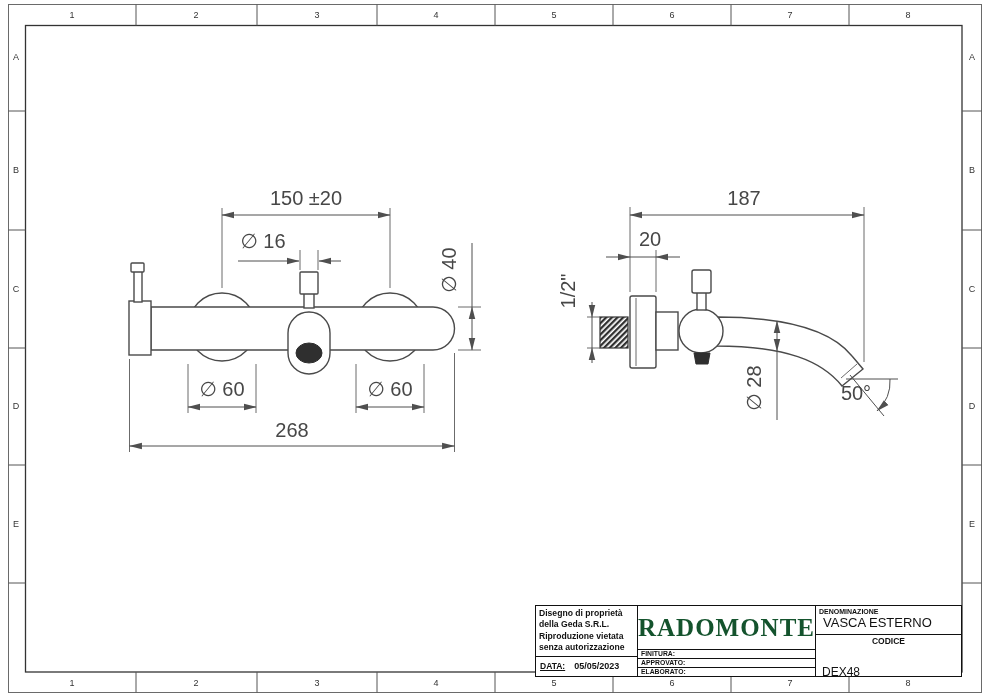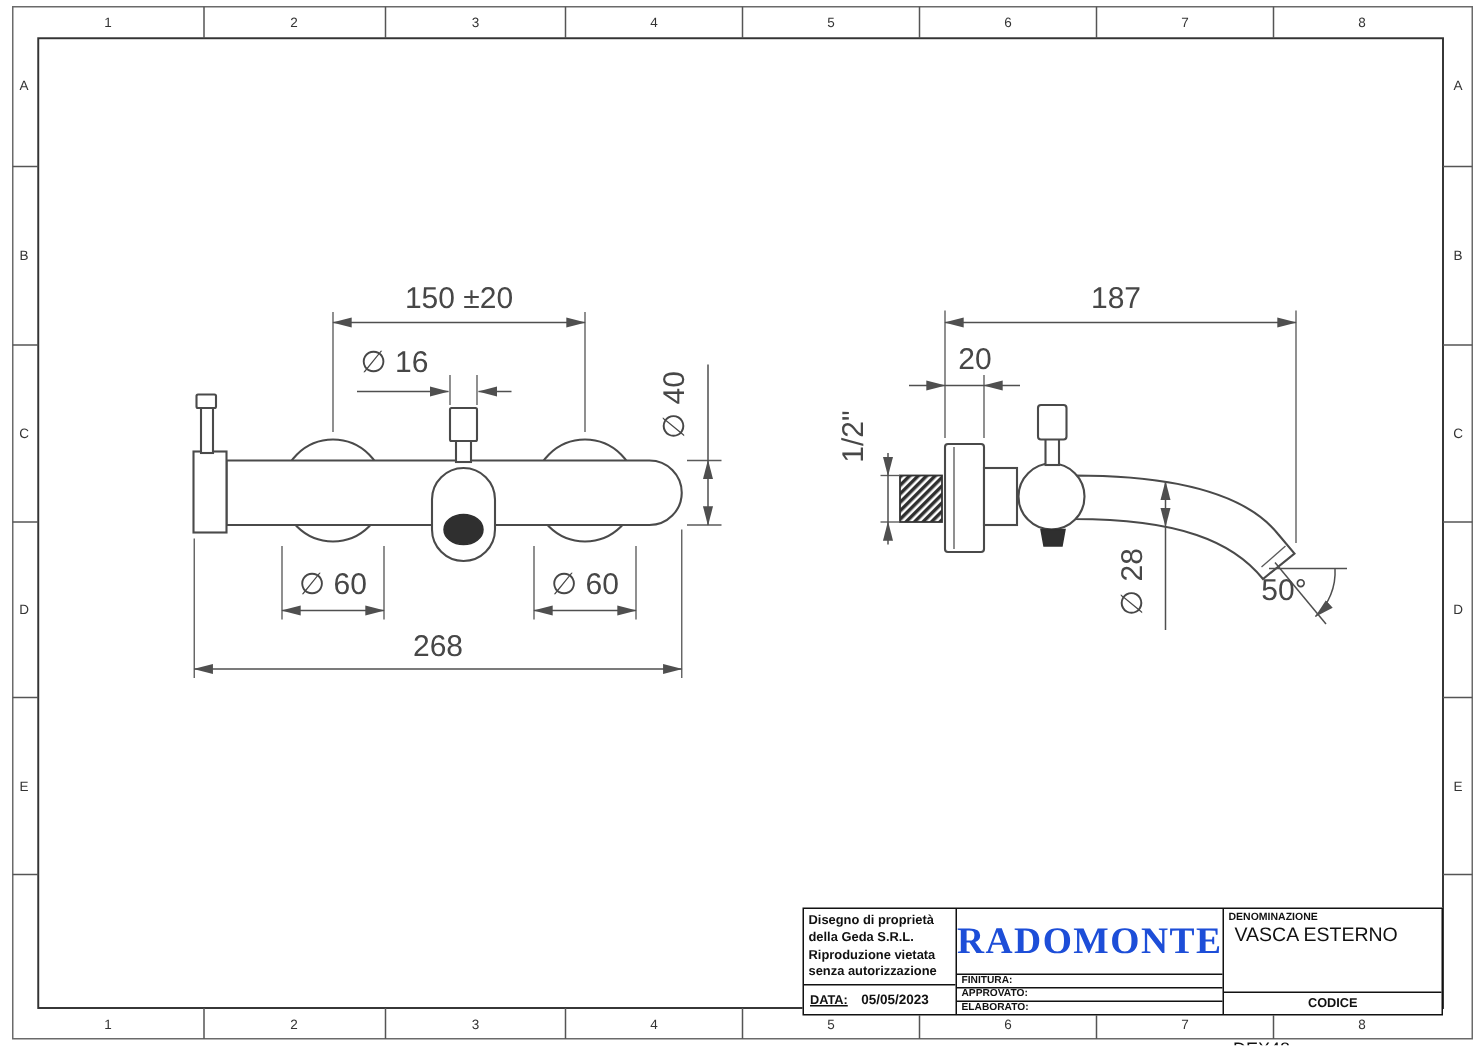--- a/index.html
+++ b/index.html
@@ -17,27 +17,27 @@
   .fr-outer{stroke:#6a6a6a;stroke-width:1;fill:none;}
   .fr-inner{stroke:#333;stroke-width:1.3;fill:none;}
   .tick{stroke:#555;stroke-width:1;}
 
   
   .titleblock{position:absolute;left:535px;top:605px;width:427px;height:72px;border:1.5px solid #111;
     display:flex;box-sizing:border-box;background:#fff;color:#111;}
   .tb-col{display:flex;flex-direction:column;box-sizing:border-box;}
   .col-notice{width:102px;border-right:1.2px solid #111;}
   .col-logo{width:178px;border-right:1.2px solid #111;}
-  .col-right{flex:1;gap:27px;}
+  .col-right{flex:1;}
   .notice{flex:1;font-weight:bold;font-size:8.6px;line-height:11.4px;padding:2px 3px;}
   .data-row{height:20px;border-top:1px solid #111;display:flex;align-items:center;gap:9px;padding:0 4px;}
   .data-row .lbl{font-weight:bold;font-size:8.5px;text-decoration:underline;}
   .data-row .val{font-size:9px;font-weight:bold;}
   .logo{flex:1;display:flex;align-items:center;justify-content:center;
-    font-family:"Liberation Serif",serif;font-weight:bold;font-size:25px;letter-spacing:1px;color:#1d4ed8;}
+    font-family:"Liberation Serif",serif;font-weight:bold;font-size:25px;letter-spacing:1px;color:#14532d;}
   .mini-row{height:8px;border-top:1px solid #111;font-size:6.8px;font-weight:bold;line-height:8px;padding-left:3px;}
   .denom{height:44px;padding:2px 3px;display:flex;flex-direction:column;justify-content:space-between;box-sizing:border-box;}
   .small-lbl{font-size:7px;font-weight:bold;}
   .denom-val{font-size:13px;padding-left:4px;padding-bottom:2px;}
   .codice{border-top:1px solid #111;flex:1;padding:1px 3px;box-sizing:border-box;}
   .code-lbl{font-size:8.5px;font-weight:bold;text-align:center;}
   .code-val{font-size:12px;padding-left:3px;margin-top:19px;}
 </style>
 </head>
 <body>

